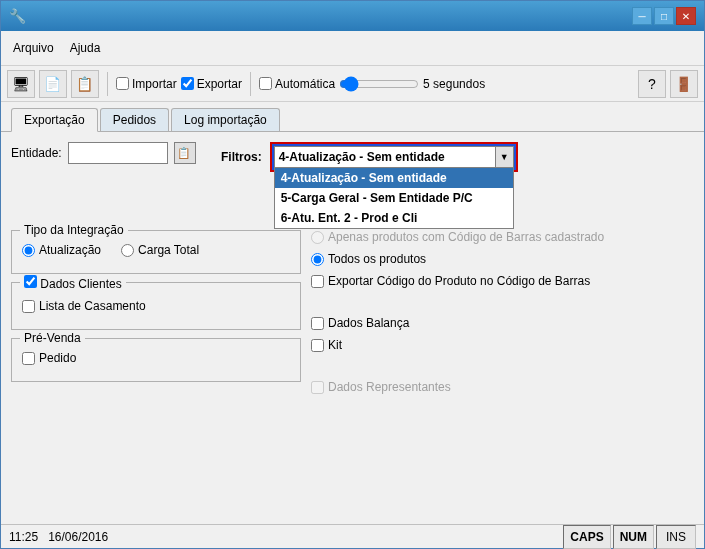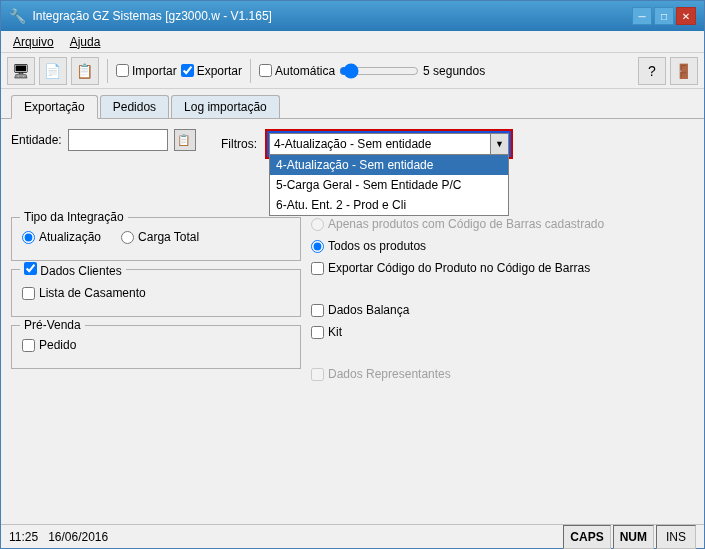--- a/index.html
+++ b/index.html
@@ -48,26 +48,25 @@
       align-items: center;
       justify-content: center;
     }
     .tb-btn.close { background: #c0392b; border-color: #a93226; }
     .tb-btn.minimize { background: #5aabde; }
     .tb-btn.restore { background: #5aabde; }
 
     
     .menu-bar {
       background: #f0f0f0;
-      height: 22px;
+      height: 35px;
       display: flex;
       align-items: center;
       padding: 0 4px;
       border-bottom: 1px solid #d0d0d0;
-      text-decoration: underline;
     }
     .menu-item {
       padding: 2px 8px;
       cursor: pointer;
       font-size: 12px;
     }
 
     
     .toolbar {
       background: #f0f0f0;
@@ -276,40 +275,40 @@
     .entidade-part {
       display: flex;
       align-items: center;
       gap: 6px;
       min-width: 200px;
     }
     .filtros-part {
       display: flex;
       flex-direction: column;
       position: relative;
+      font-weight: bold;
     }
     .filtros-inline-label {
       font-size: 12px;
       margin-right: 4px;
     }
     .filtros-with-label {
       display: flex;
       align-items: center;
       gap: 4px;
     }
   </style>
 </head>
 <body>
 
 <div style="width:705px;height:549px;position:relative;border:1px solid #4a7fb5;">
 
   <div class="title-bar">
     <div class="title-bar-left">
       <span style="font-size:14px;">🔧</span>
-      <span class="title-bar-title">Integração GZ Sistemas [gz3000.w - V1.165]</span>
     </div>
     <div class="title-bar-controls">
       <div class="tb-btn minimize">─</div>
       <div class="tb-btn restore">□</div>
       <div class="tb-btn close">✕</div>
     </div>
   </div>
 
   <div class="menu-bar">
     <div class="menu-item">Arquivo</div>

